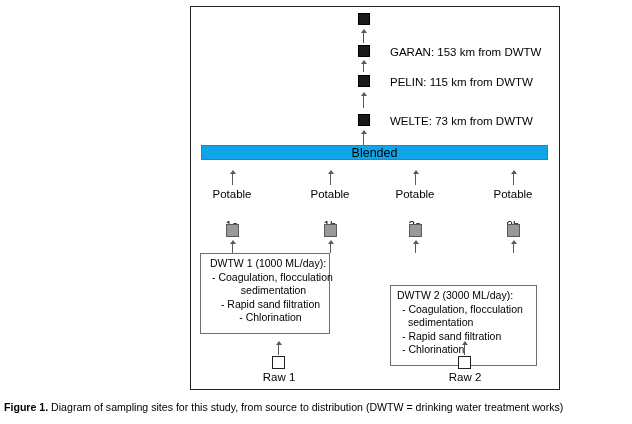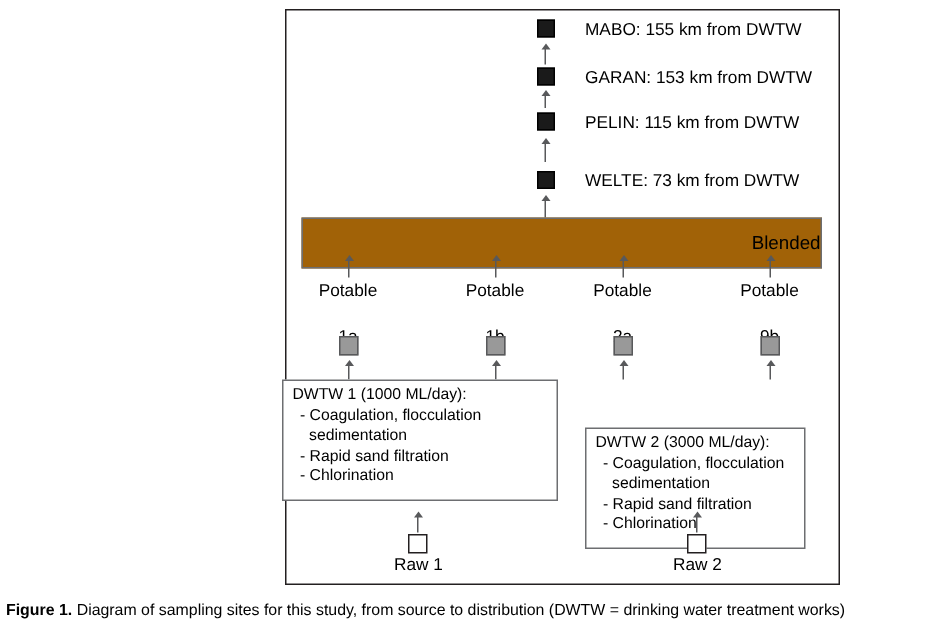--- a/index.html
+++ b/index.html
@@ -86,27 +86,27 @@
     color: #000000;
     white-space: nowrap;
   }
 
   
   .blended-bar {
     position: absolute;
     left: 201px;
     top: 145px;
     width: 347px;
-    height: 34px;
+    height: 15px;
     border: 1.3px solid #6d6e71;
     box-sizing: border-box;
-    background: #a16207;
+    background: #0ea5e9;
     display: flex;
     align-items: center;
-    justify-content: flex-end;
+    justify-content: center;
   }
   .blended-bar span {
     font-size: 12.5px;
     color: #000000;
   }
 
   
   .potable-col {
     position: absolute;
     top: 188px;
@@ -185,21 +185,20 @@
   .caption .cap-bold { font-weight: bold; }
 </style>
 </head>
 <body>
 
 <div id="figure-root">
 
   <div class="frame"></div>
 
   <div class="sq sq-black" style="left:358px; top:13px;"></div>
-  <div class="station-label" style="left:390px; top:14px;">MABO: 155 km from DWTW</div>
   <div class="arrow-up" style="left:359px; top:29px; height:14px;">
     <div class="head"></div>
       <div class="stem" style="height:11px;"></div>
   </div>
 
   <div class="sq sq-black" style="left:358px; top:45px;"></div>
   <div class="station-label" style="left:390px; top:46px;">GARAN: 153 km from DWTW</div>
   <div class="arrow-up" style="left:359px; top:60px; height:12px;">
     <div class="head"></div>
       <div class="stem" style="height:9px;"></div>
@@ -274,21 +273,21 @@
   </div>
   <div class="arrow-up" style="left:411px; top:240px; height:13px;">
     <div class="head"></div>
       <div class="stem" style="height:10px;"></div>
   </div>
   <div class="arrow-up" style="left:509px; top:240px; height:13px;">
     <div class="head"></div>
       <div class="stem" style="height:10px;"></div>
   </div>
 
-  <div class="proc-box" style="left:188px; width:184px;">
+  <div class="proc-box" style="left:200px; width:130px;text-align:center;">
     <span class="pb-title">DWTW 1 (1000 ML/day):</span>
     <span class="pb-item">- Coagulation, flocculation</span>
     <span class="pb-cont">sedimentation</span>
     <span class="pb-item">- Rapid sand filtration</span>
     <span class="pb-item">- Chlorination</span>
   </div>
 
   <div class="proc-box" style="left:390px; width:147px;margin-top:32px;">
     <span class="pb-title">DWTW 2 (3000 ML/day):</span>
     <span class="pb-item">- Coagulation, flocculation</span>

